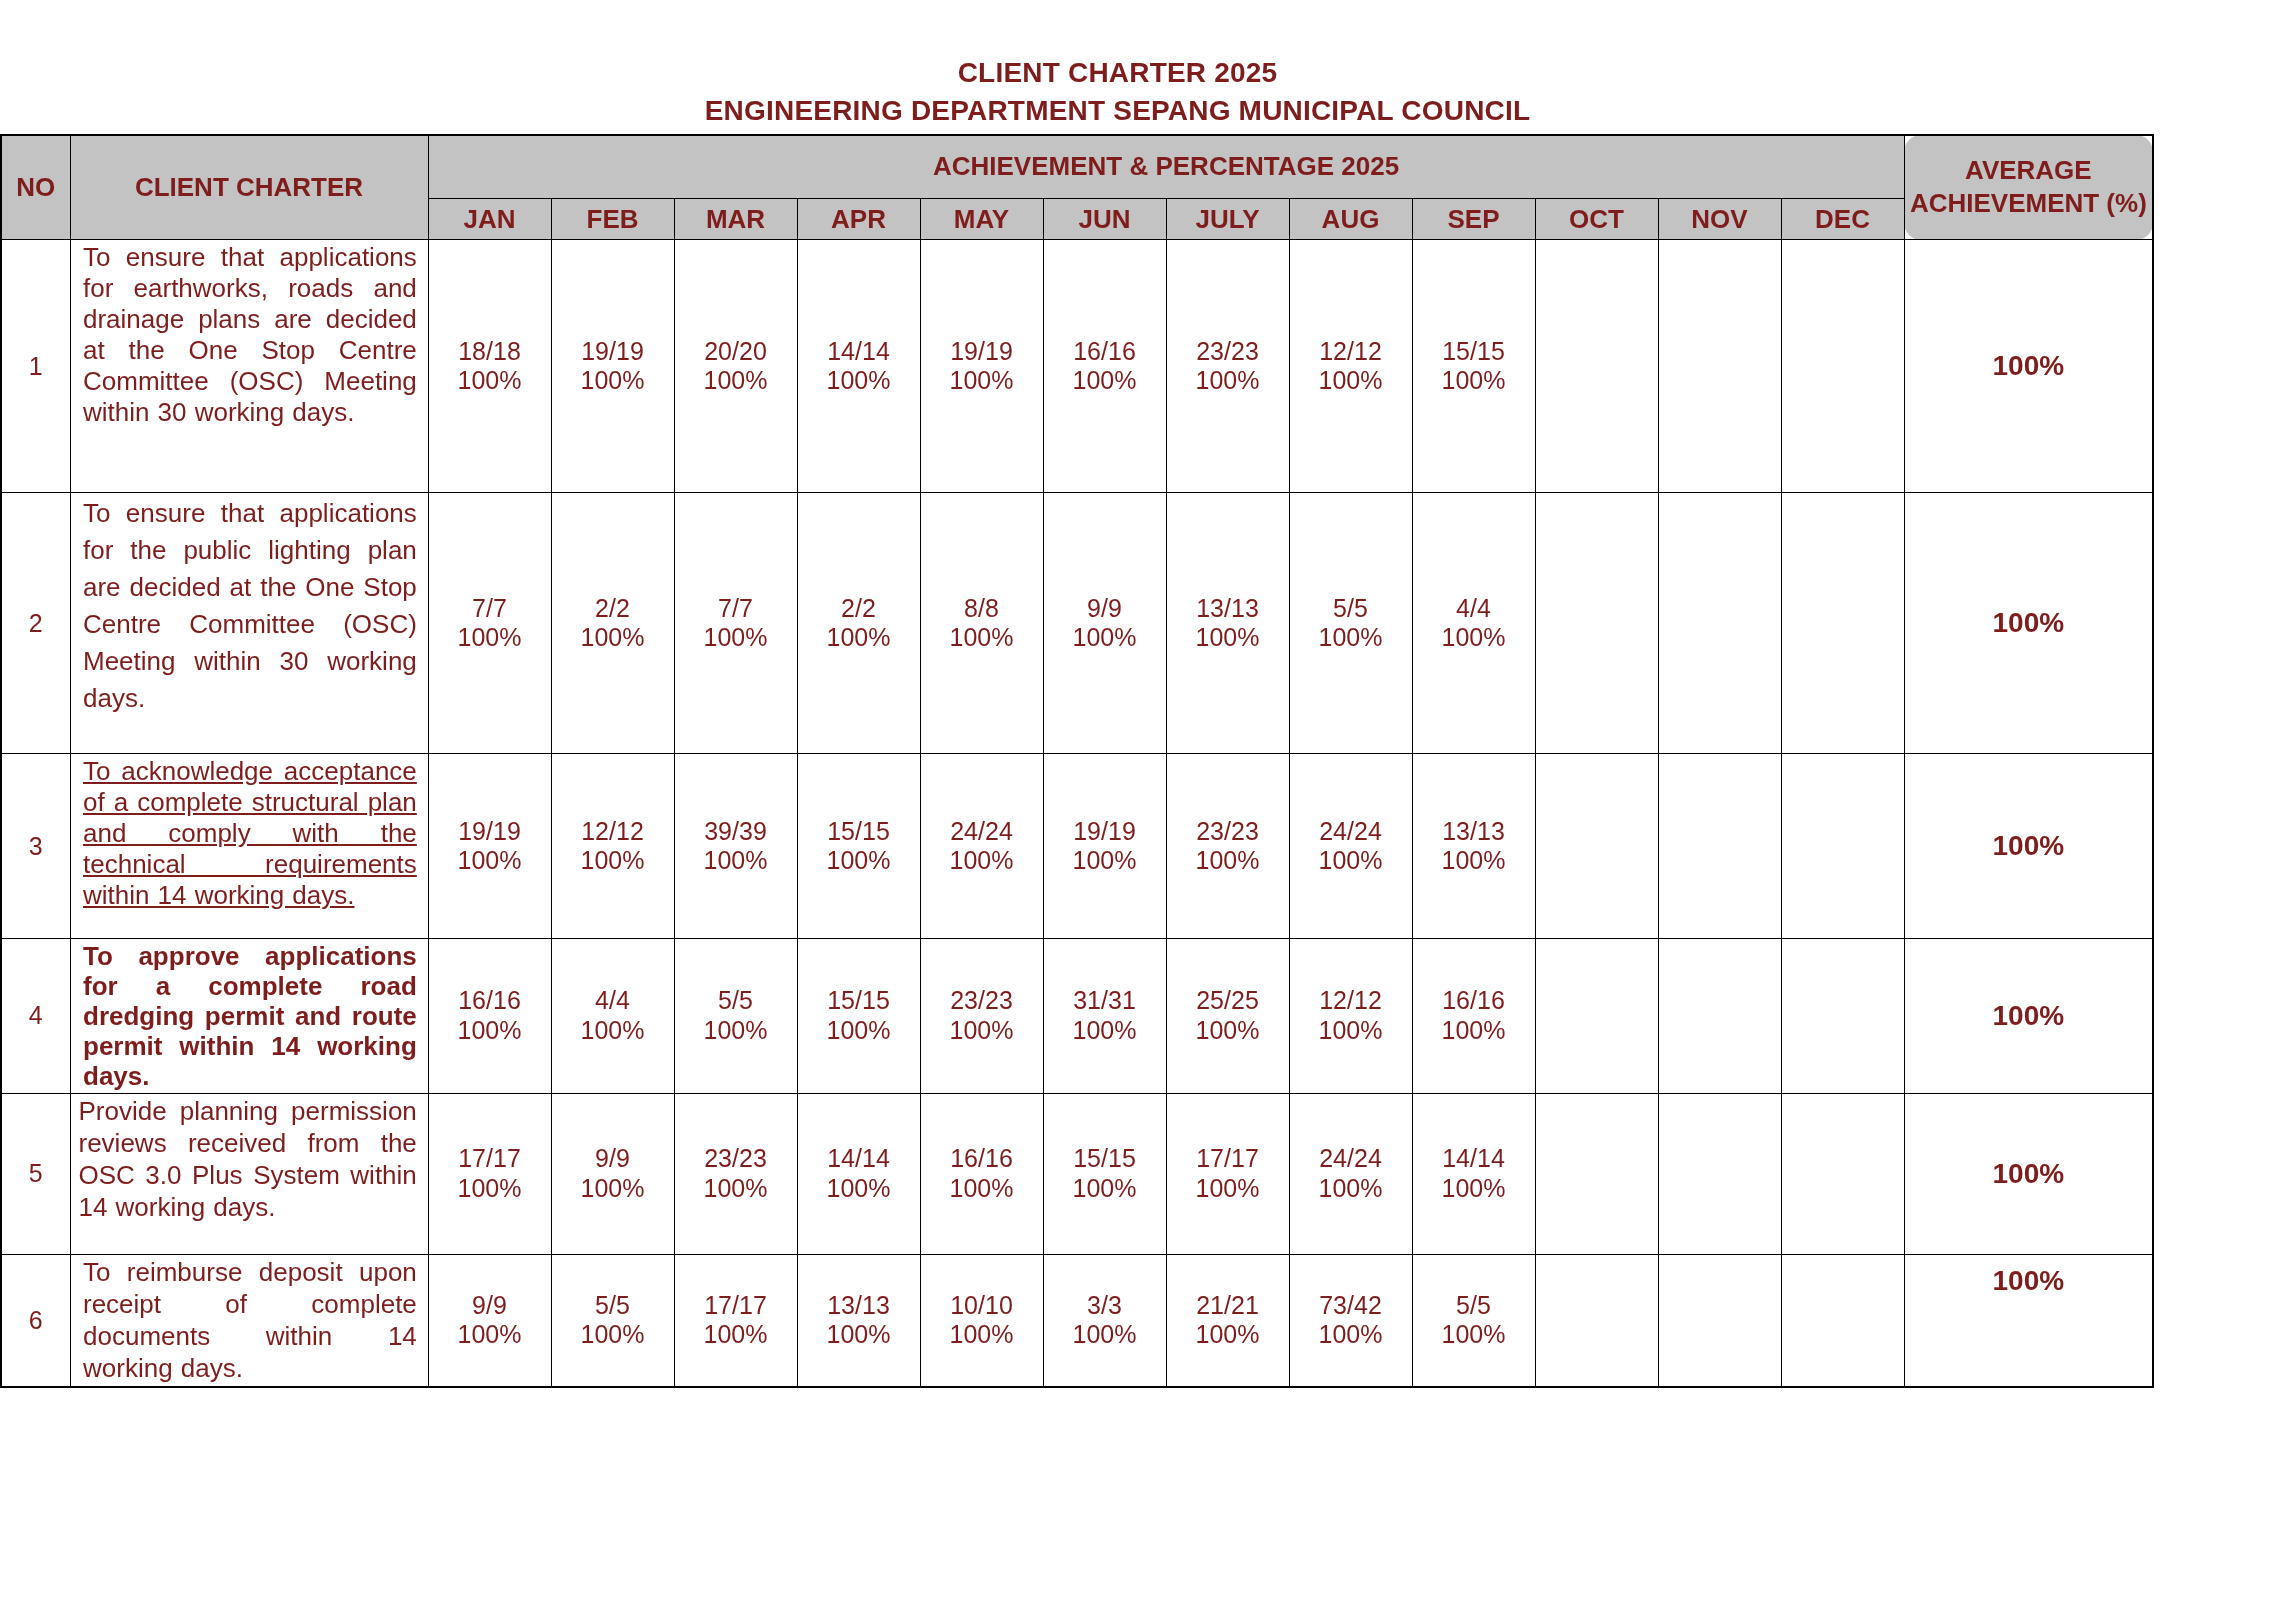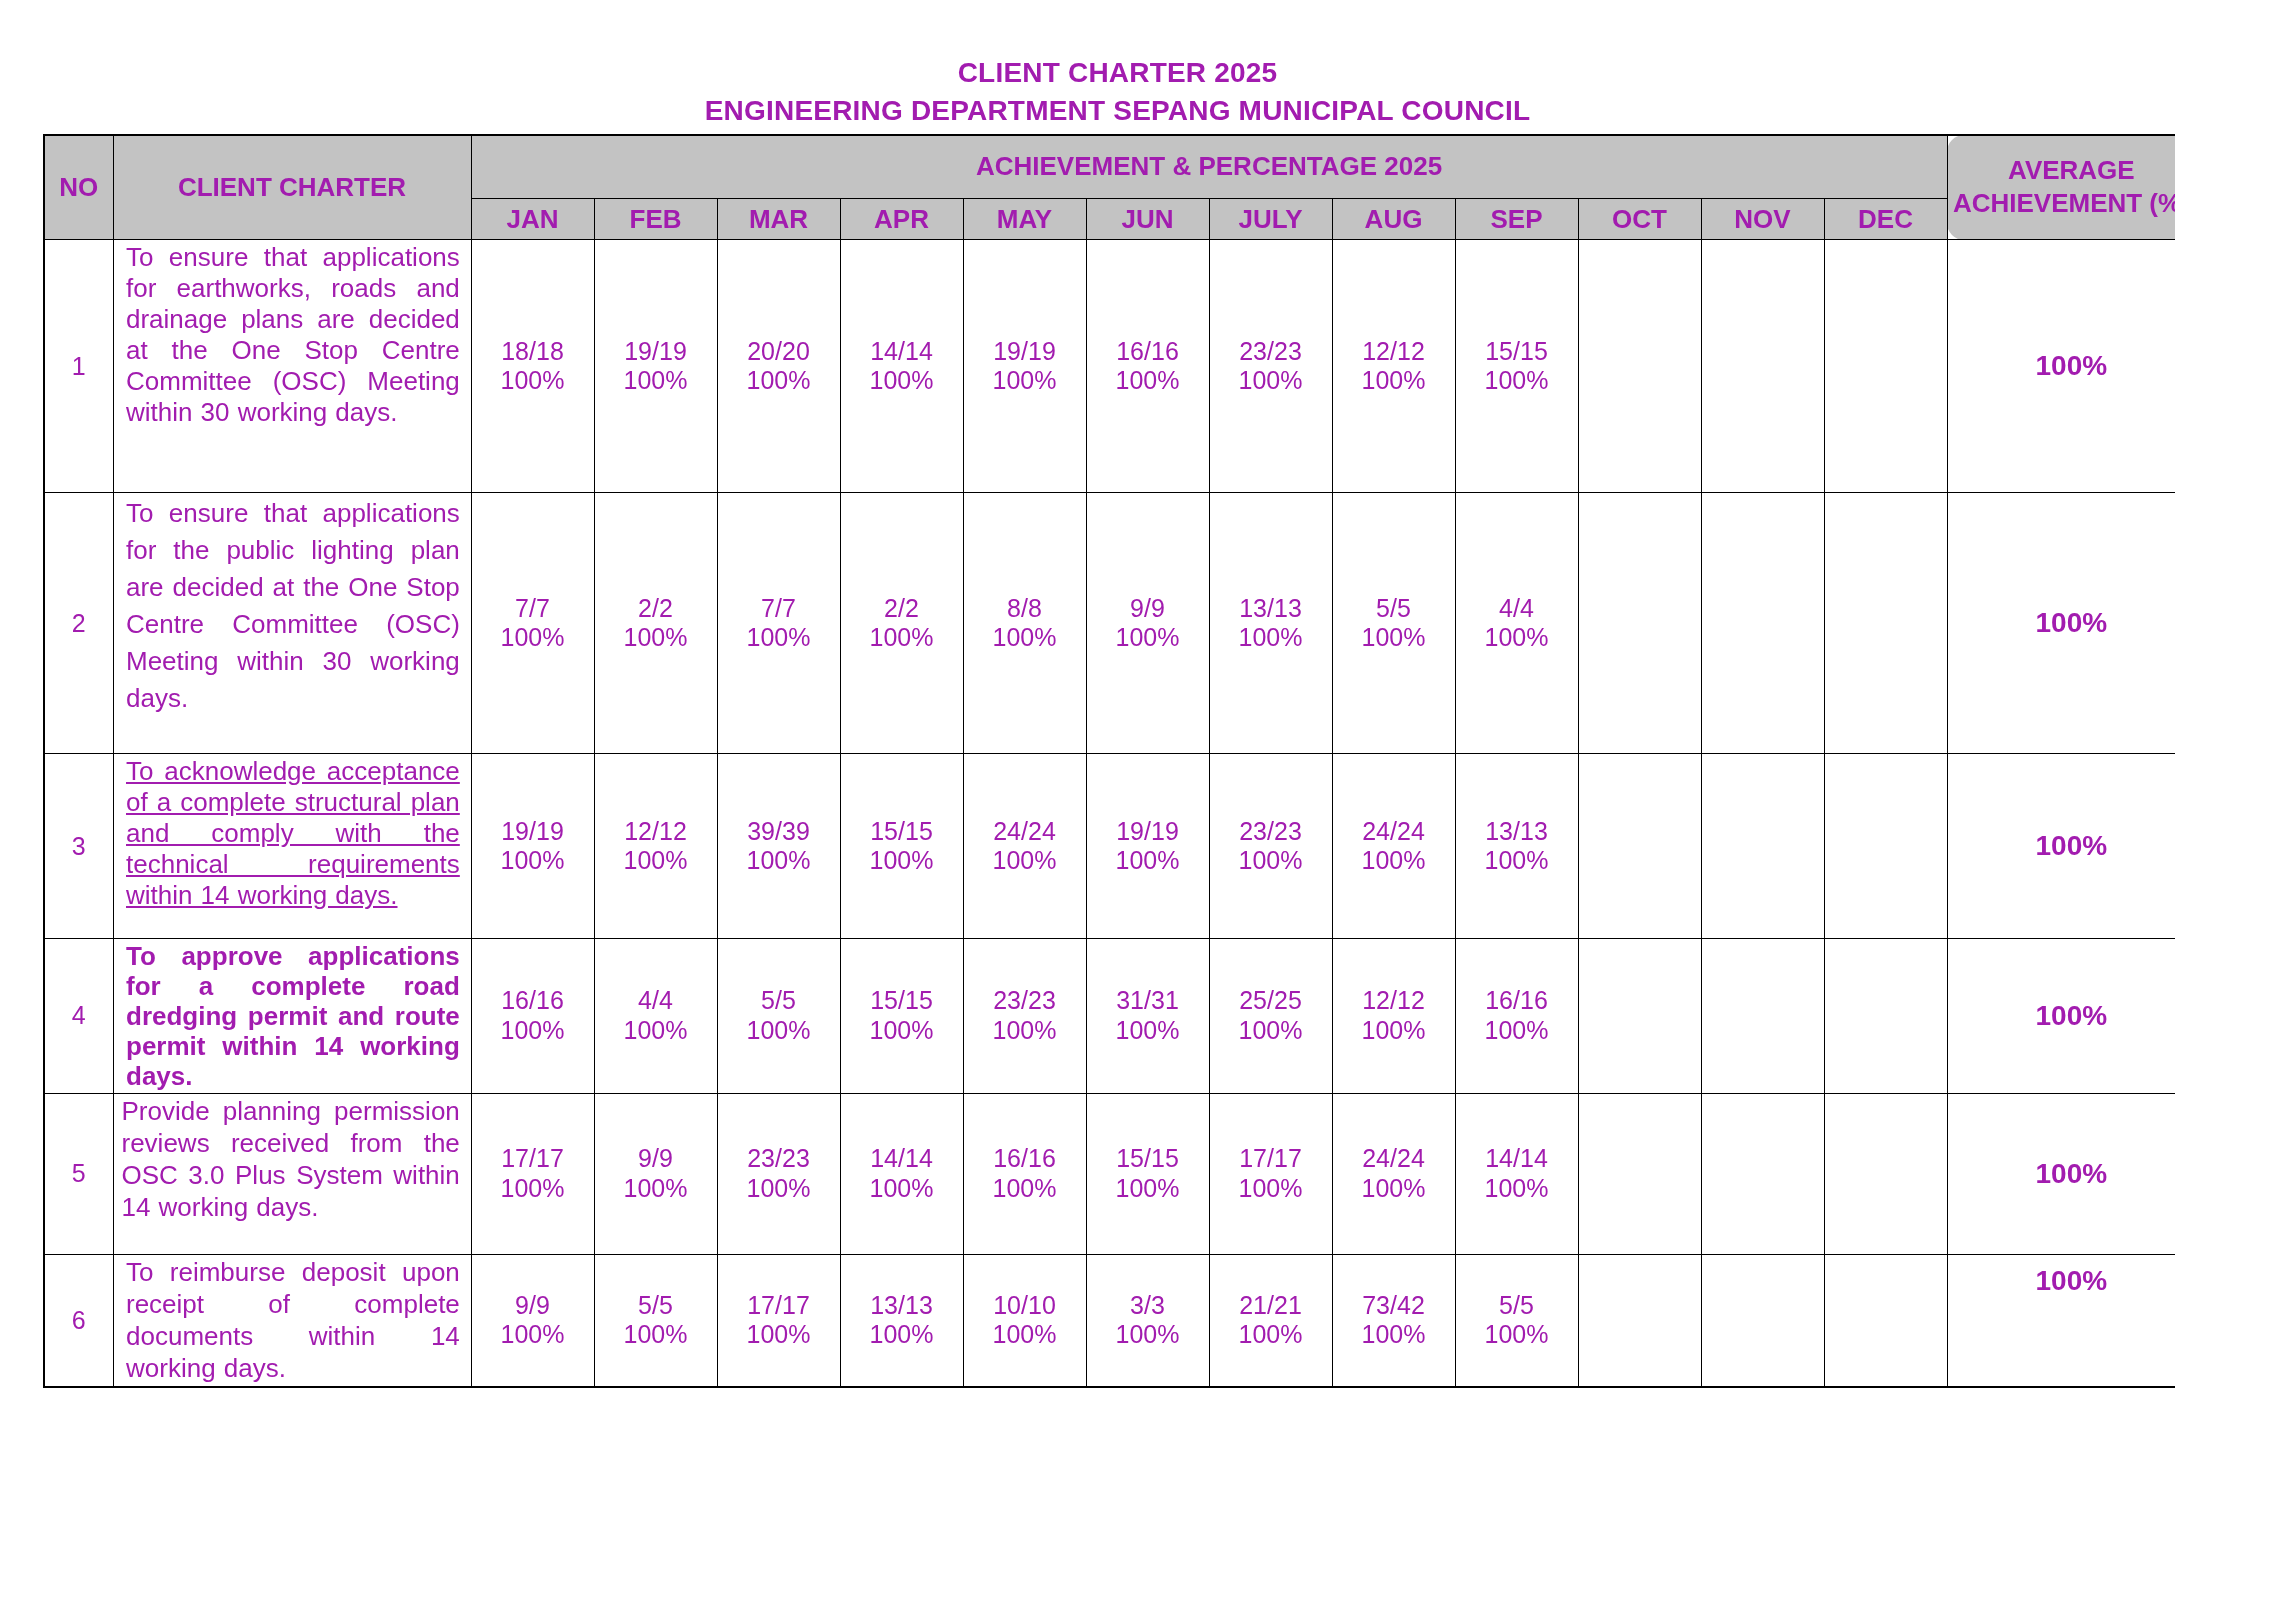--- a/index.html
+++ b/index.html
@@ -6,37 +6,36 @@
     margin: 0;
     padding: 0;
     background: #ffffff;
   }
   .page {
     position: relative;
     width: 2175px;
     height: 1621px;
     background: #ffffff;
     font-family: "Liberation Sans", "DejaVu Sans", sans-serif;
-    color: #a21caf;
+    color: #7f1d1d;
     overflow: hidden;
   }
   .title-block {
     padding-top: 54px;
     margin-left: 43px;
     width: 2149px;
     text-align: center;
     font-weight: bold;
     font-size: 28px;
     line-height: 38px;
     letter-spacing: 0.2px;
   }
   table.charter {
     border-collapse: collapse;
     table-layout: fixed;
-    margin-left: 43px;
     margin-top: 3.6px;
     width: 2149px;
     border: 2.7px solid #000000;
   }
   table.charter th, table.charter td {
     border: 1.8px solid #000000;
     overflow: hidden;
   }
   table.charter th {
     background: #c3c3c3;

